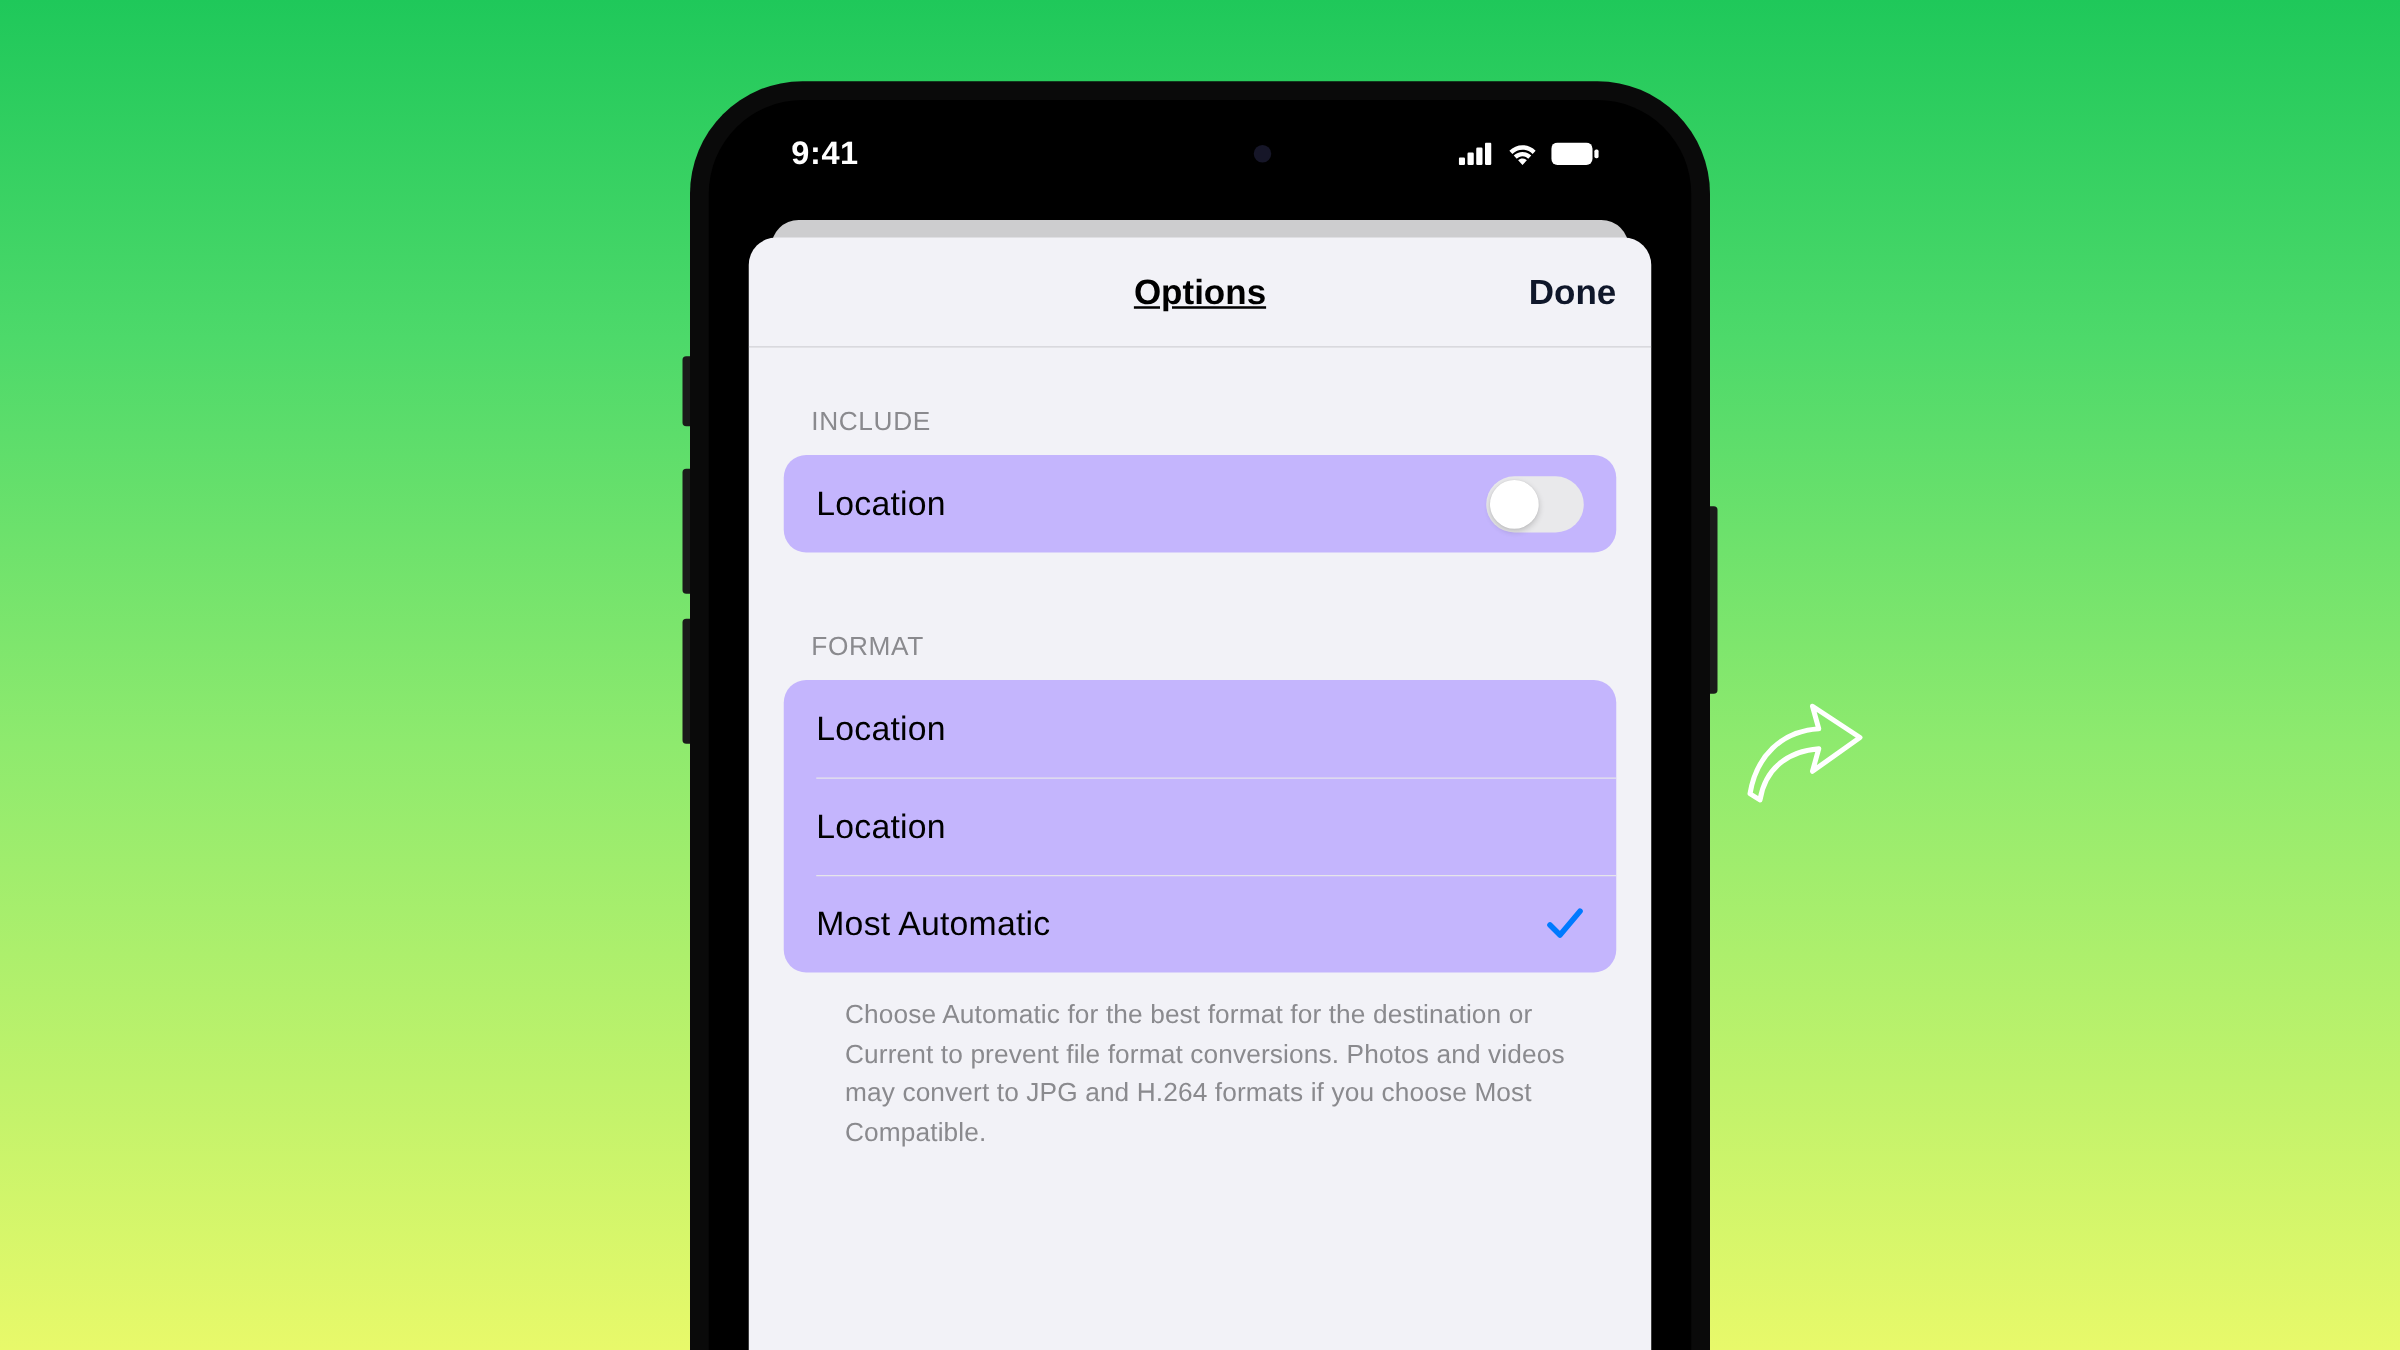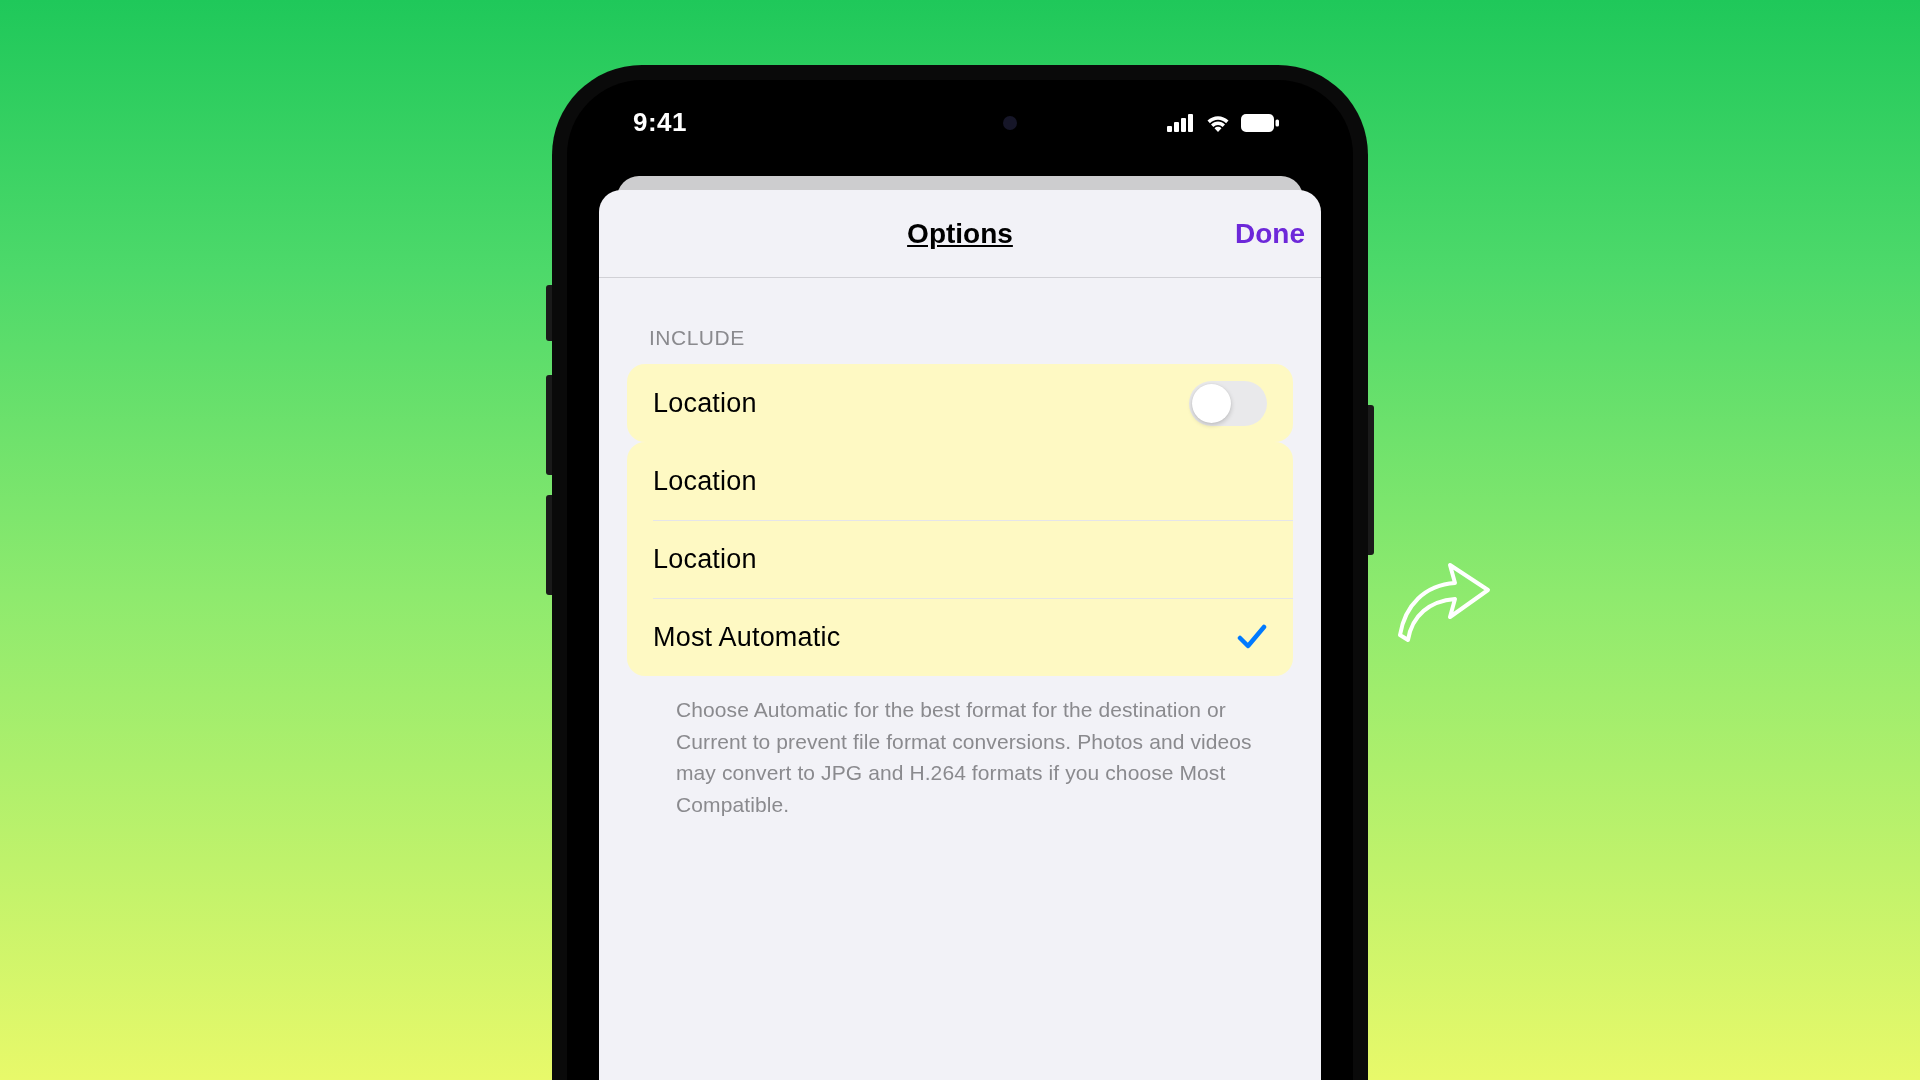--- a/index.html
+++ b/index.html
@@ -111,44 +111,44 @@
       border-bottom: 1px solid #d1d1d6;
     }
     .sheet-title {
       font-size: 28px;
       font-weight: 600;
       color: #000;
       text-decoration: underline;
     }
     .done-button {
       position: absolute;
-      right: 16px;
+      right: 28px;
       top: 50%;
       transform: translateY(-50%);
       font-size: 28px;
       font-weight: 600;
-      color: #6d28d9;
+      color: #0f172a;
       cursor: pointer;
     }
     .section {
       padding: 0 28px;
     }
     .section-header {
       font-size: 21px;
       font-weight: 400;
       color: #8a8a8e;
       letter-spacing: 0.5px;
       padding: 48px 6px 14px 6px;
       margin-left: 16px;
     }
     .section-header.format {
       padding-top: 64px;
     }
     .cell-group {
-      background: #fef9c3;
+      background: #c4b5fd;
       border-radius: 18px;
       overflow: hidden;
     }
     .cell {
       min-height: 78px;
       display: flex;
       align-items: center;
       justify-content: space-between;
       padding: 0 26px;
       position: relative;
@@ -300,20 +300,21 @@
           <div class="cell">
             <div class="cell-label">Location</div>
             <div class="switch">
               <div class="switch-knob"></div>
             </div>
           </div>
         </div>
       </div>
 
       <div class="section">
+        <div class="section-header format">FORMAT</div>
         <div class="cell-group">
           <div class="cell">
             <div class="cell-label">Location</div>
           </div>
           <div class="cell">
             <div class="cell-label">Location</div>
           </div>
           <div class="cell">
             <div class="cell-label">Most Automatic</div>
             <span class="checkmark">

